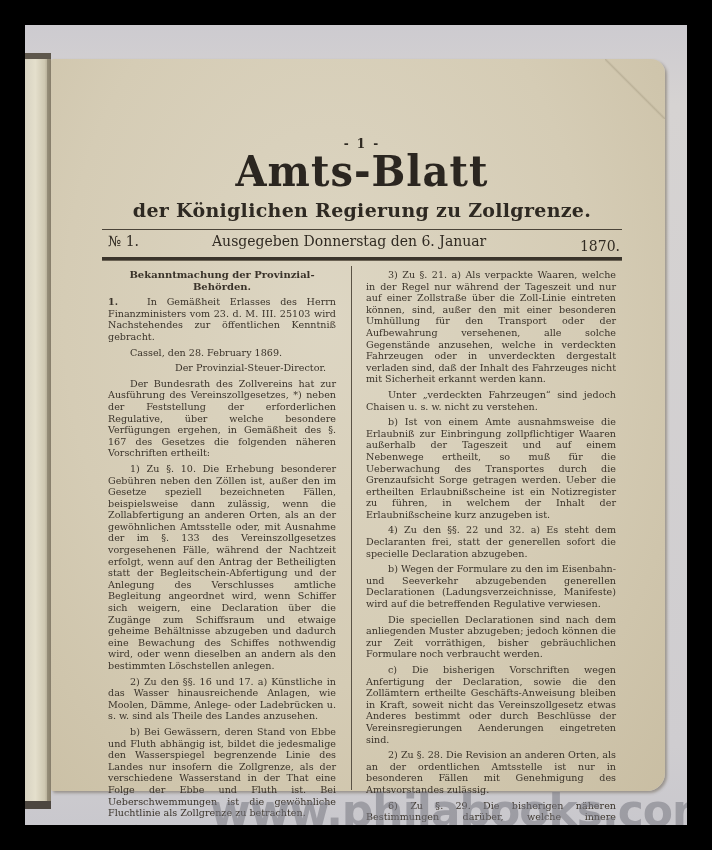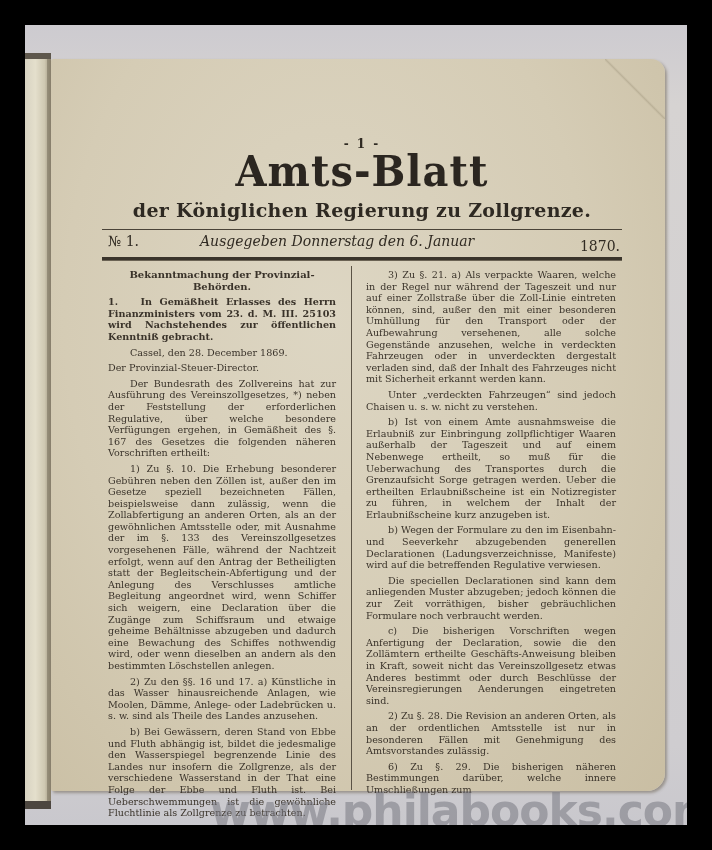--- a/index.html
+++ b/index.html
@@ -39,29 +39,29 @@
     position:absolute; top: 140px; left: 0; width: 520px; text-align:center;
     font-weight: bold; font-size: 19px; color:#2e2922; letter-spacing: .3px;
   }
   .rule-thin { position:absolute; left:0; width:520px; height:1px; background:#4a4338; }
   .rule-thick { position:absolute; left:0; width:520px; height:3px; background:#3a342b; border-bottom:1px solid #6b6354; }
   .issue-line {
     position:absolute; top: 174px; left: 0; width: 520px; height: 20px;
     font-size: 14px; color:#302a22;
   }
   .issue-no { position:absolute; left: 6px; top:0; }
-  .issue-date { position:absolute; left: 98px; top:0;font-style:italic; }
+  .issue-date { position:absolute; left: 110px; top:0; }
   .issue-year { position:absolute; right: 2px; top:5px; }
   .col-divider { position:absolute; left: 249px; top: 207px; width:1px; height: 524px; background:#5a5245; }
   .col { position:absolute; top: 206px; font-size: 9.6px; line-height: 11.6px; color:#3a332a; text-align: justify; }
   .col-left { left: 2px; width: 236px; }
   .col-right { left: 260px; width: 258px; }
   .col p { margin: 4px; text-indent: 22px; }
-  .col p.noindent { text-indent: 0; font-weight: bold; }
-  .col p.right { text-indent:0; padding-right: 10px; }
+  .col p.noindent { text-indent: 0; }
+  .col p.right { text-align:right; text-indent:0; padding-right: 10px; }
   .section-head { text-align:center; font-weight:bold; font-size: 10px; color:#3a332a; text-indent:0 !important; }
   .watermark {
     position:absolute; left: 185px; top: 760px; font-family:"DejaVu Sans", sans-serif; font-weight:bold;
     font-size: 44px; color: rgba(120,120,130,.55); letter-spacing: -1px;
   }
 </style>
 </head>
 <body>
 
 <div class="photo">
@@ -80,36 +80,37 @@
         <span class="issue-date">Ausgegeben Donnerstag den 6. Januar</span>
         <span class="issue-year">1870.</span>
       </div>
       <div class="rule-thick" style="top:198px"></div>
 
       <div class="col-divider"></div>
 
       <div class="col col-left">
         <p class="section-head">Bekanntmachung der Provinzial-Behörden.</p>
         <p class="noindent"><b>1.</b>&nbsp;&nbsp;&nbsp;<span>In Gemäßheit Erlasses des Herrn Finanzministers vom 23. d. M. III. 25103 wird Nachstehendes zur öffentlichen Kenntniß gebracht.</span></p>
-        <p>Cassel, den 28. December 1869.</p>
+        <p>Cassel, den 28. February 1869.</p>
         <p class="right">Der Provinzial-Steuer-Director.</p>
         <p>Der Bundesrath des Zollvereins hat zur Ausführung des Vereinszollgesetzes, *) neben der Feststellung der erforderlichen Regulative, über welche besondere Verfügungen ergehen, in Gemäßheit des §. 167 des Gesetzes die folgenden näheren Vorschriften ertheilt:</p>
         <p>1) Zu §. 10. Die Erhebung besonderer Gebühren neben den Zöllen ist, außer den im Gesetze speziell bezeichneten Fällen, beispielsweise dann zulässig, wenn die Zollabfertigung an anderen Orten, als an der gewöhnlichen Amtsstelle oder, mit Ausnahme der im §. 133 des Vereinszollgesetzes vorgesehenen Fälle, während der Nachtzeit erfolgt, wenn auf den Antrag der Betheiligten statt der Begleitschein-Abfertigung und der Anlegung des Verschlusses amtliche Begleitung angeordnet wird, wenn Schiffer sich weigern, eine Declaration über die Zugänge zum Schiffsraum und etwaige geheime Behältnisse abzugeben und dadurch eine Bewachung des Schiffes nothwendig wird, oder wenn dieselben an andern als den bestimmten Löschstellen anlegen.</p>
         <p>2) Zu den §§. 16 und 17. a) Künstliche in das Wasser hinausreichende Anlagen, wie Moolen, Dämme, Anlege- oder Ladebrücken u. s. w. sind als Theile des Landes anzusehen.</p>
         <p>b) Bei Gewässern, deren Stand von Ebbe und Fluth abhängig ist, bildet die jedesmalige den Wasserspiegel begrenzende Linie des Landes nur insofern die Zollgrenze, als der verschiedene Wasserstand in der That eine Folge der Ebbe und Fluth ist. Bei Ueberschwemmungen ist die gewöhnliche Fluchtlinie als Zollgrenze zu betrachten.</p>
         <p>c) Der Grenzbezirk ist da, wo Straßen, welche einem erheblicheren Verkehr dienen, die Binnenlinien überschreiten, durch Tafeln mit der Inschrift: „Grenzbezirk“ kenntlich zu machen. Die Zoll-Straßen sind als solche ebenfalls durch Tafeln zu bezeichnen. Dasselbe gilt von den erlaubten Landungsplätzen, welche an den die Grenze bildenden schiffbaren Gewässern liegen.</p>
 
       </div>
 
       <div class="col col-right">
         <p>3) Zu §. 21. a) Als verpackte Waaren, welche in der Regel nur während der Tageszeit und nur auf einer Zollstraße über die Zoll-Linie eintreten können, sind, außer den mit einer besonderen Umhüllung für den Transport oder der Aufbewahrung versehenen, alle solche Gegenstände anzusehen, welche in verdeckten Fahrzeugen oder in unverdeckten dergestalt verladen sind, daß der Inhalt des Fahrzeuges nicht mit Sicherheit erkannt werden kann.</p>
         <p>Unter „verdeckten Fahrzeugen“ sind jedoch Chaisen u. s. w. nicht zu verstehen.</p>
         <p>b) Ist von einem Amte ausnahmsweise die Erlaubniß zur Einbringung zollpflichtiger Waaren außerhalb der Tageszeit und auf einem Nebenwege ertheilt, so muß für die Ueberwachung des Transportes durch die Grenzaufsicht Sorge getragen werden. Ueber die ertheilten Erlaubnißscheine ist ein Notizregister zu führen, in welchem der Inhalt der Erlaubnißscheine kurz anzugeben ist.</p>
+        <p>4) Zu den §§. 22 und 32. a) Es steht dem Declaranten frei, statt der generellen sofort die specielle Declaration abzugeben.</p>
         <p>b) Wegen der Formulare zu den im Eisenbahn- und Seeverkehr abzugebenden generellen Declarationen (Ladungsverzeichnisse, Manifeste) wird auf die betreffenden Regulative verwiesen.</p>
-        <p>Die speciellen Declarationen sind kann dem anliegenden Muster abzugeben; jedoch können die zur Zeit vorräthigen, bisher gebräuchlichen Formulare noch verbraucht werden.</p>
+        <p>Die speciellen Declarationen sind nach dem anliegenden Muster abzugeben; jedoch können die zur Zeit vorräthigen, bisher gebräuchlichen Formulare noch verbraucht werden.</p>
         <p>c) Die bisherigen Vorschriften wegen Anfertigung der Declaration, sowie die den Zollämtern ertheilte Geschäfts-Anweisung bleiben in Kraft, soweit nicht das Vereinszollgesetz etwas Anderes bestimmt oder durch Beschlüsse der Vereinsregierungen Aenderungen eingetreten sind.</p>
         <p>2) Zu §. 28. Die Revision an anderen Orten, als an der ordentlichen Amtsstelle ist nur in besonderen Fällen mit Genehmigung des Amtsvorstandes zulässig.</p>
         <p>6) Zu §. 29. Die bisherigen näheren Bestimmungen darüber, welche innere Umschließungen zum</p>
       </div>
     </div>
   </div>
   <div class="watermark">www.philabooks.com</div>
 </div>
 
 </body></html>

